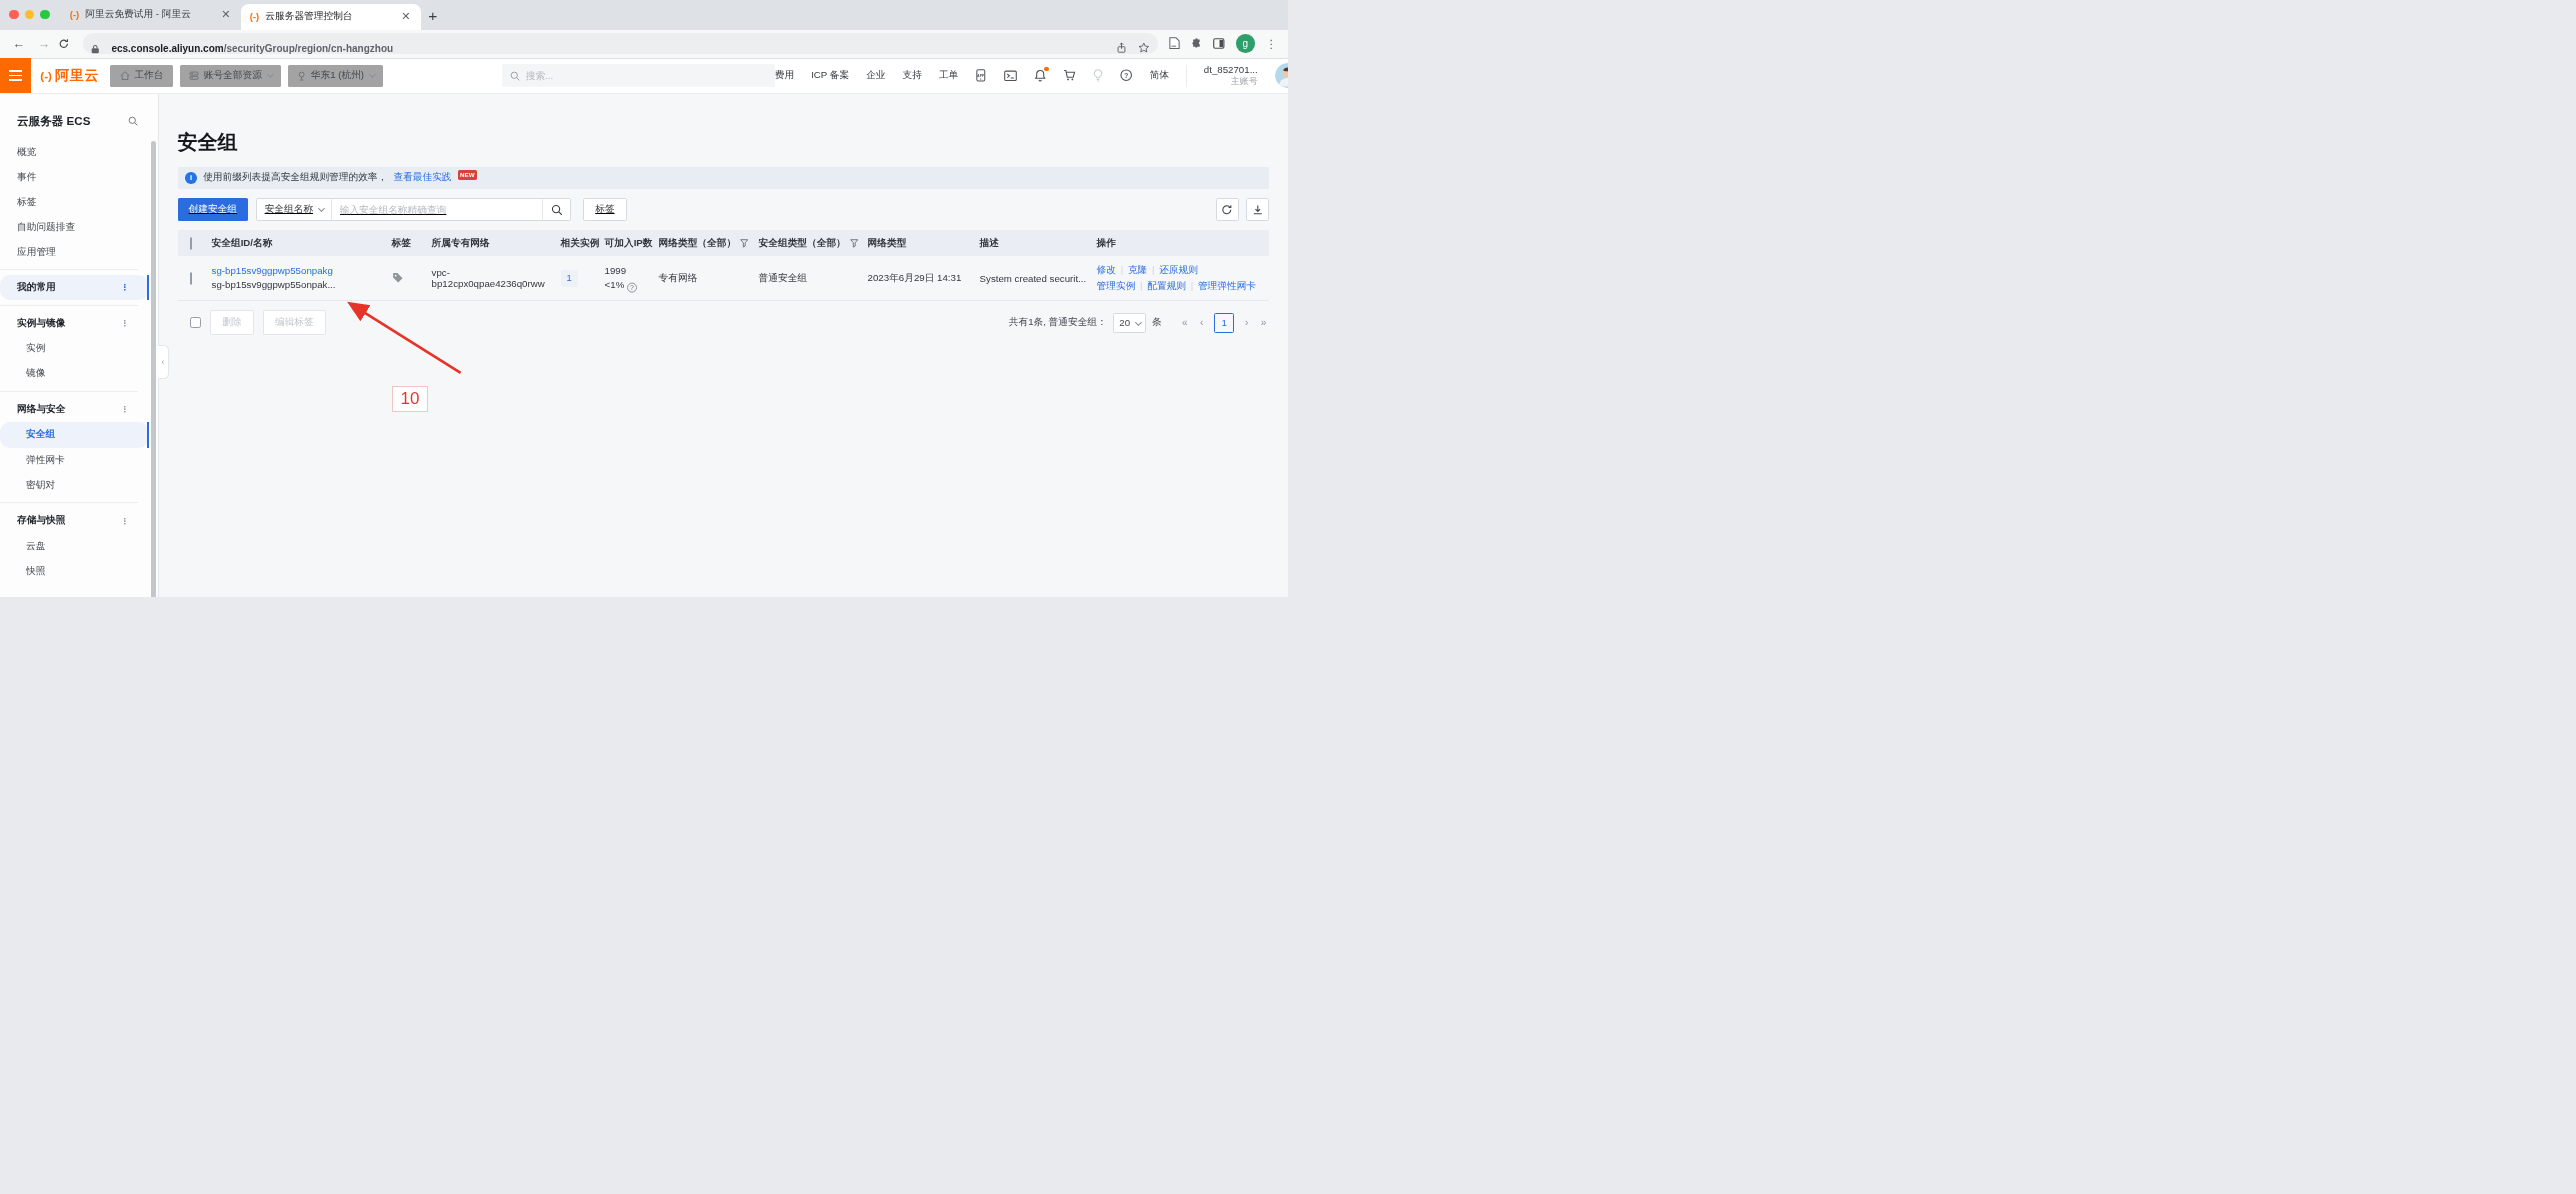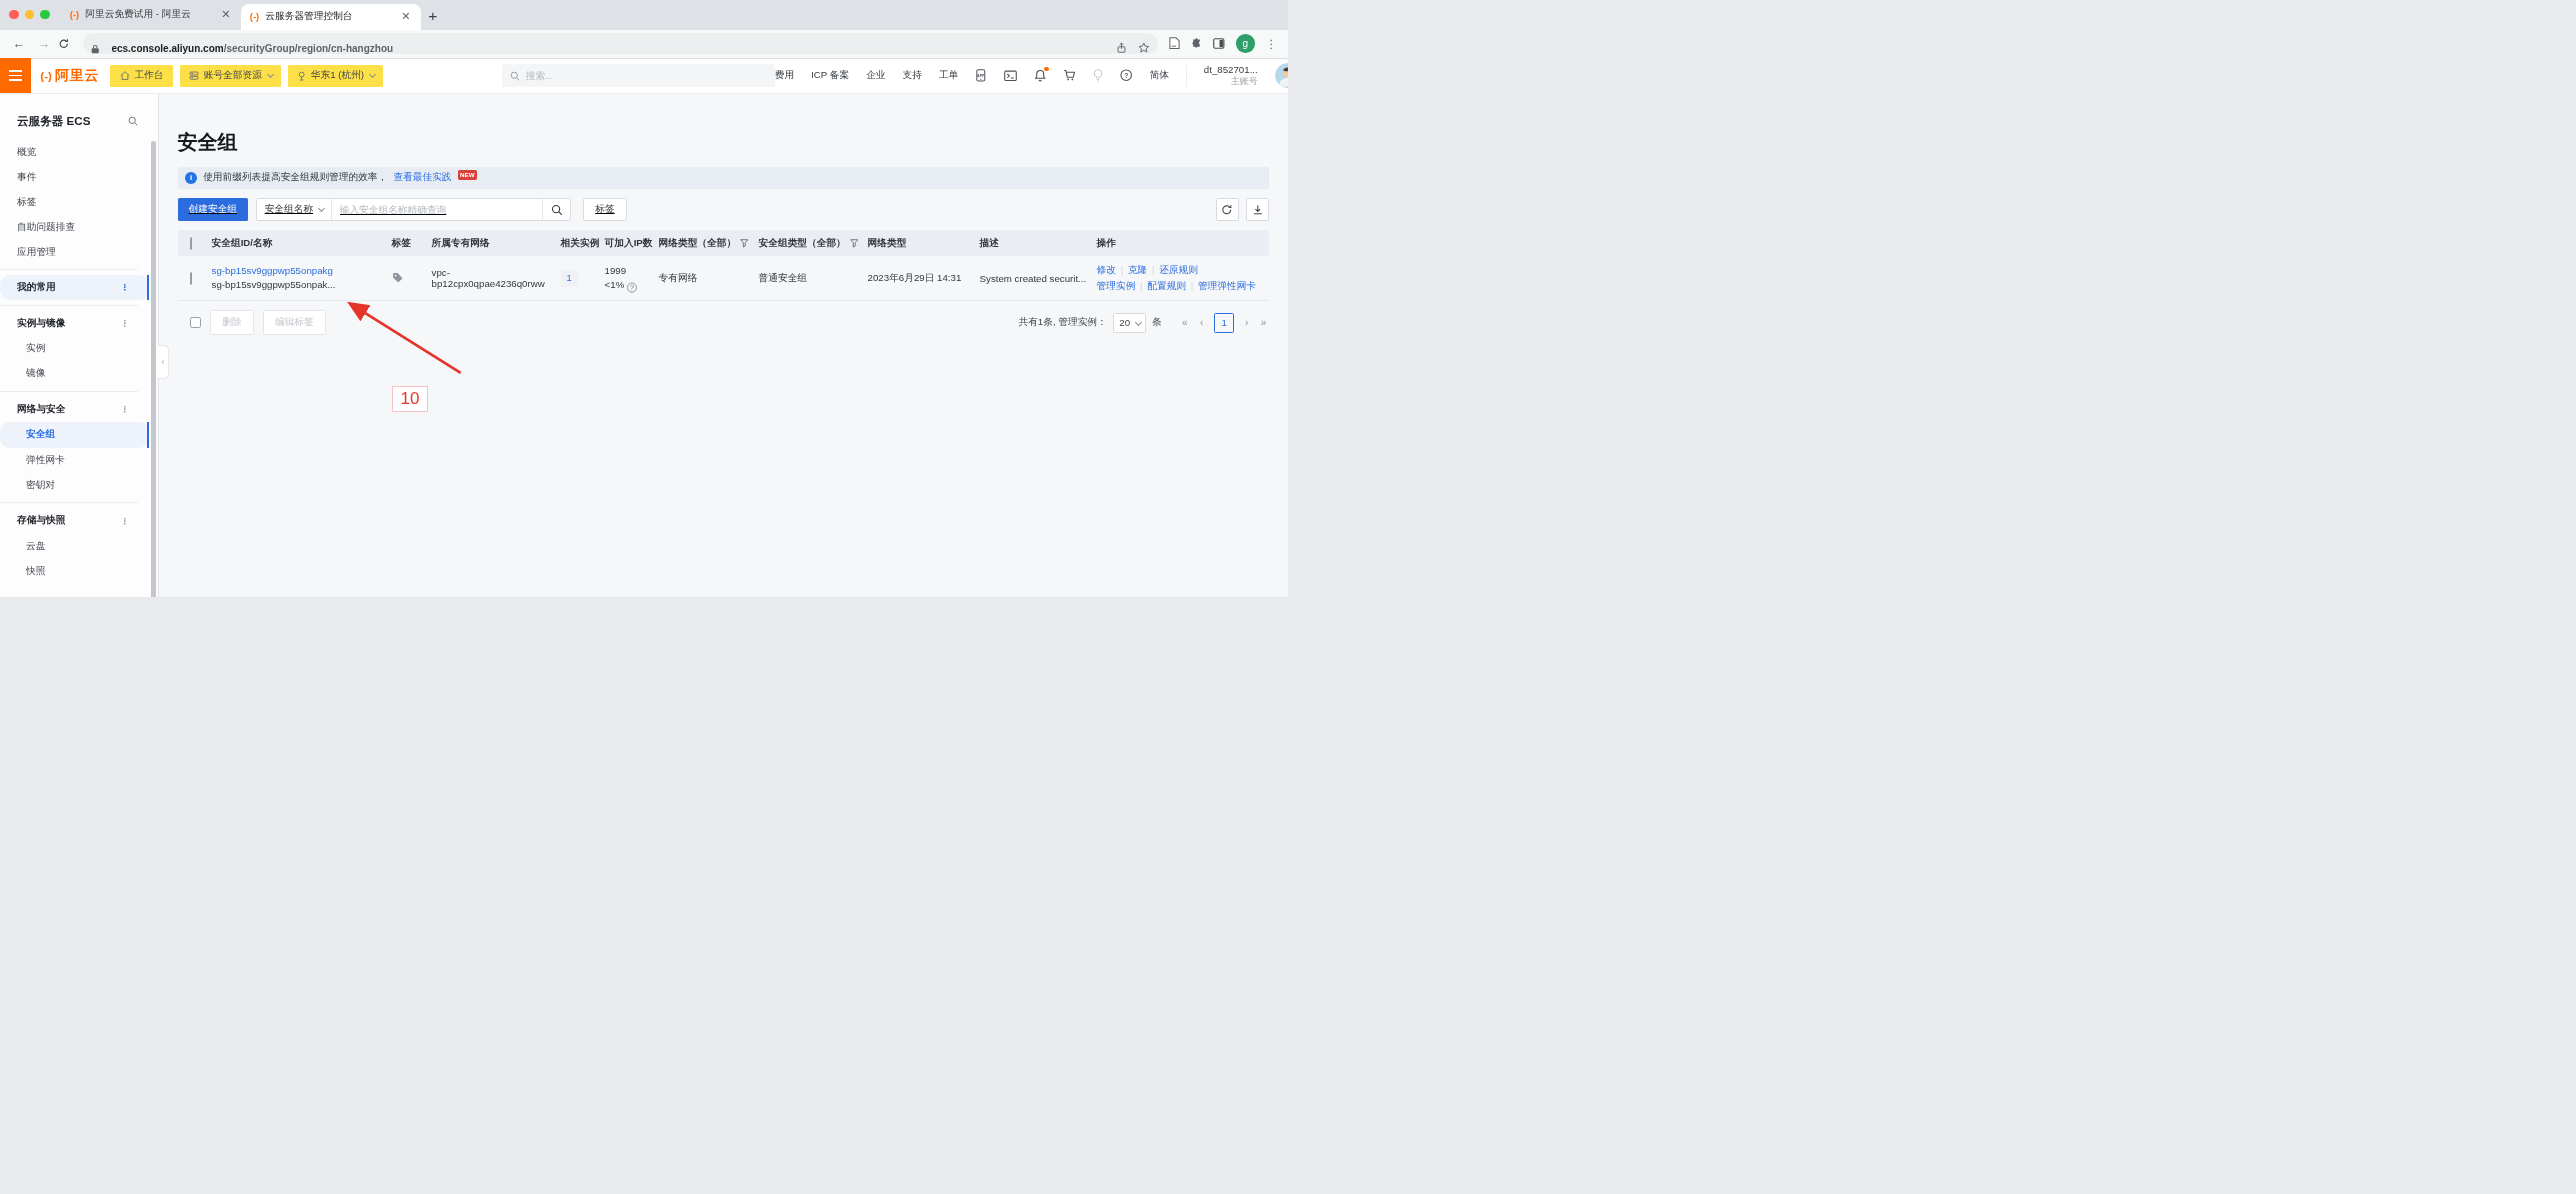--- a/index.html
+++ b/index.html
@@ -29,21 +29,21 @@
   .chrome-icons { display:flex; align-items:center; gap:11px; padding:0 3.1px 0 7.8px; color:#5f6368; }
   .avatar-g { width:18.6px; height:18.6px; border-radius:50%; background:#2e9e6b; color:#fff; font-size:10px; display:flex; align-items:center; justify-content:center; }
   .vdots { font-size:11.6px; color:#5f6368; letter-spacing:0; }
 
   
   .topbar { height:35px; background:#fff; display:flex; align-items:center; border-bottom:0.8px solid #ebedf0; }
   .burger { width:31px; height:35px; background:#ff6a00; display:flex; flex-direction:column; gap:3.1px; align-items:center; justify-content:center; flex:none; }
   .burger i { width:12.4px; height:1.6px; background:#fff; }
   .logo { display:flex; align-items:center; gap:3.1px; padding:0 11px 0 9.3px; color:#ff6a00; font-weight:700; flex:none; }
   .logo .mark { font-size:11.6px; } .logo .word { font-size:14px; letter-spacing:0.8px; }
-  .pill { height:22px; background:#fde047; border-radius:1.6px; display:flex; align-items:center; gap:4.7px; padding:0 9.3px; font-size:9.7px; color:#42464d; margin-right:7px; flex:none; }
+  .pill { height:22px; background:#a3a3a3; border-radius:1.6px; display:flex; align-items:center; gap:4.7px; padding:0 9.3px; font-size:9.7px; color:#42464d; margin-right:7px; flex:none; }
   .pico { color:#6b7077; display:flex; }
   .chev { width:4.7px; height:4.7px; border-right:1.1px solid #8b9099; border-bottom:1.1px solid #8b9099; transform:rotate(45deg) translateY(-1.6px); }
   .topsearch { width:273px; height:23px; background:#f4f5f7; border-radius:1.6px; display:flex; align-items:center; gap:6.2px; padding:0 7.8px; margin-left:112px; flex:none; }
   .topsearch input { border:0; outline:0; background:transparent; font-size:9.7px; color:#333; width:100%; }
   .topsearch input::placeholder { color:#b3b8bf; }
   .topright { margin-left:auto; display:flex; align-items:center; gap:17px; padding-right:9.3px; }
   .toplink { font-size:9.7px; color:#373b42; white-space:nowrap; }
   .tico { color:#4e5359; display:flex; position:relative; }
   .tico.dim { color:#c9cdd4; }
   .dot { position:absolute; top:-2.3px; right:-2.3px; width:4.7px; height:4.7px; background:#ff6a00; border-radius:50%; }
@@ -474,21 +474,21 @@
             <a class="link">管理实例</a><span class="bar">|</span><a class="link">配置规则</a><span class="bar">|</span><a class="link">管理弹性网卡</a>
           </div>
         </div>
       </div>
 
       <div class="tfoot">
         <span class="cb"></span>
         <button class="btn-dis">删除</button>
         <button class="btn-dis">编辑标签</button>
         <div class="pager">
-          <span>共有1条, 管理实例：</span>
+          <span>共有1条, 普通安全组：</span>
           <span class="size-sel">
             <span>20</span>
             <span class="chev"></span>
           </span>
           <span>条</span>
           <span class="pg" style="margin-left:11px">«</span>
           <span class="pg">‹</span>
           <span class="pg-cur">1</span>
           <span class="pg">›</span>
           <span class="pg">»</span>

